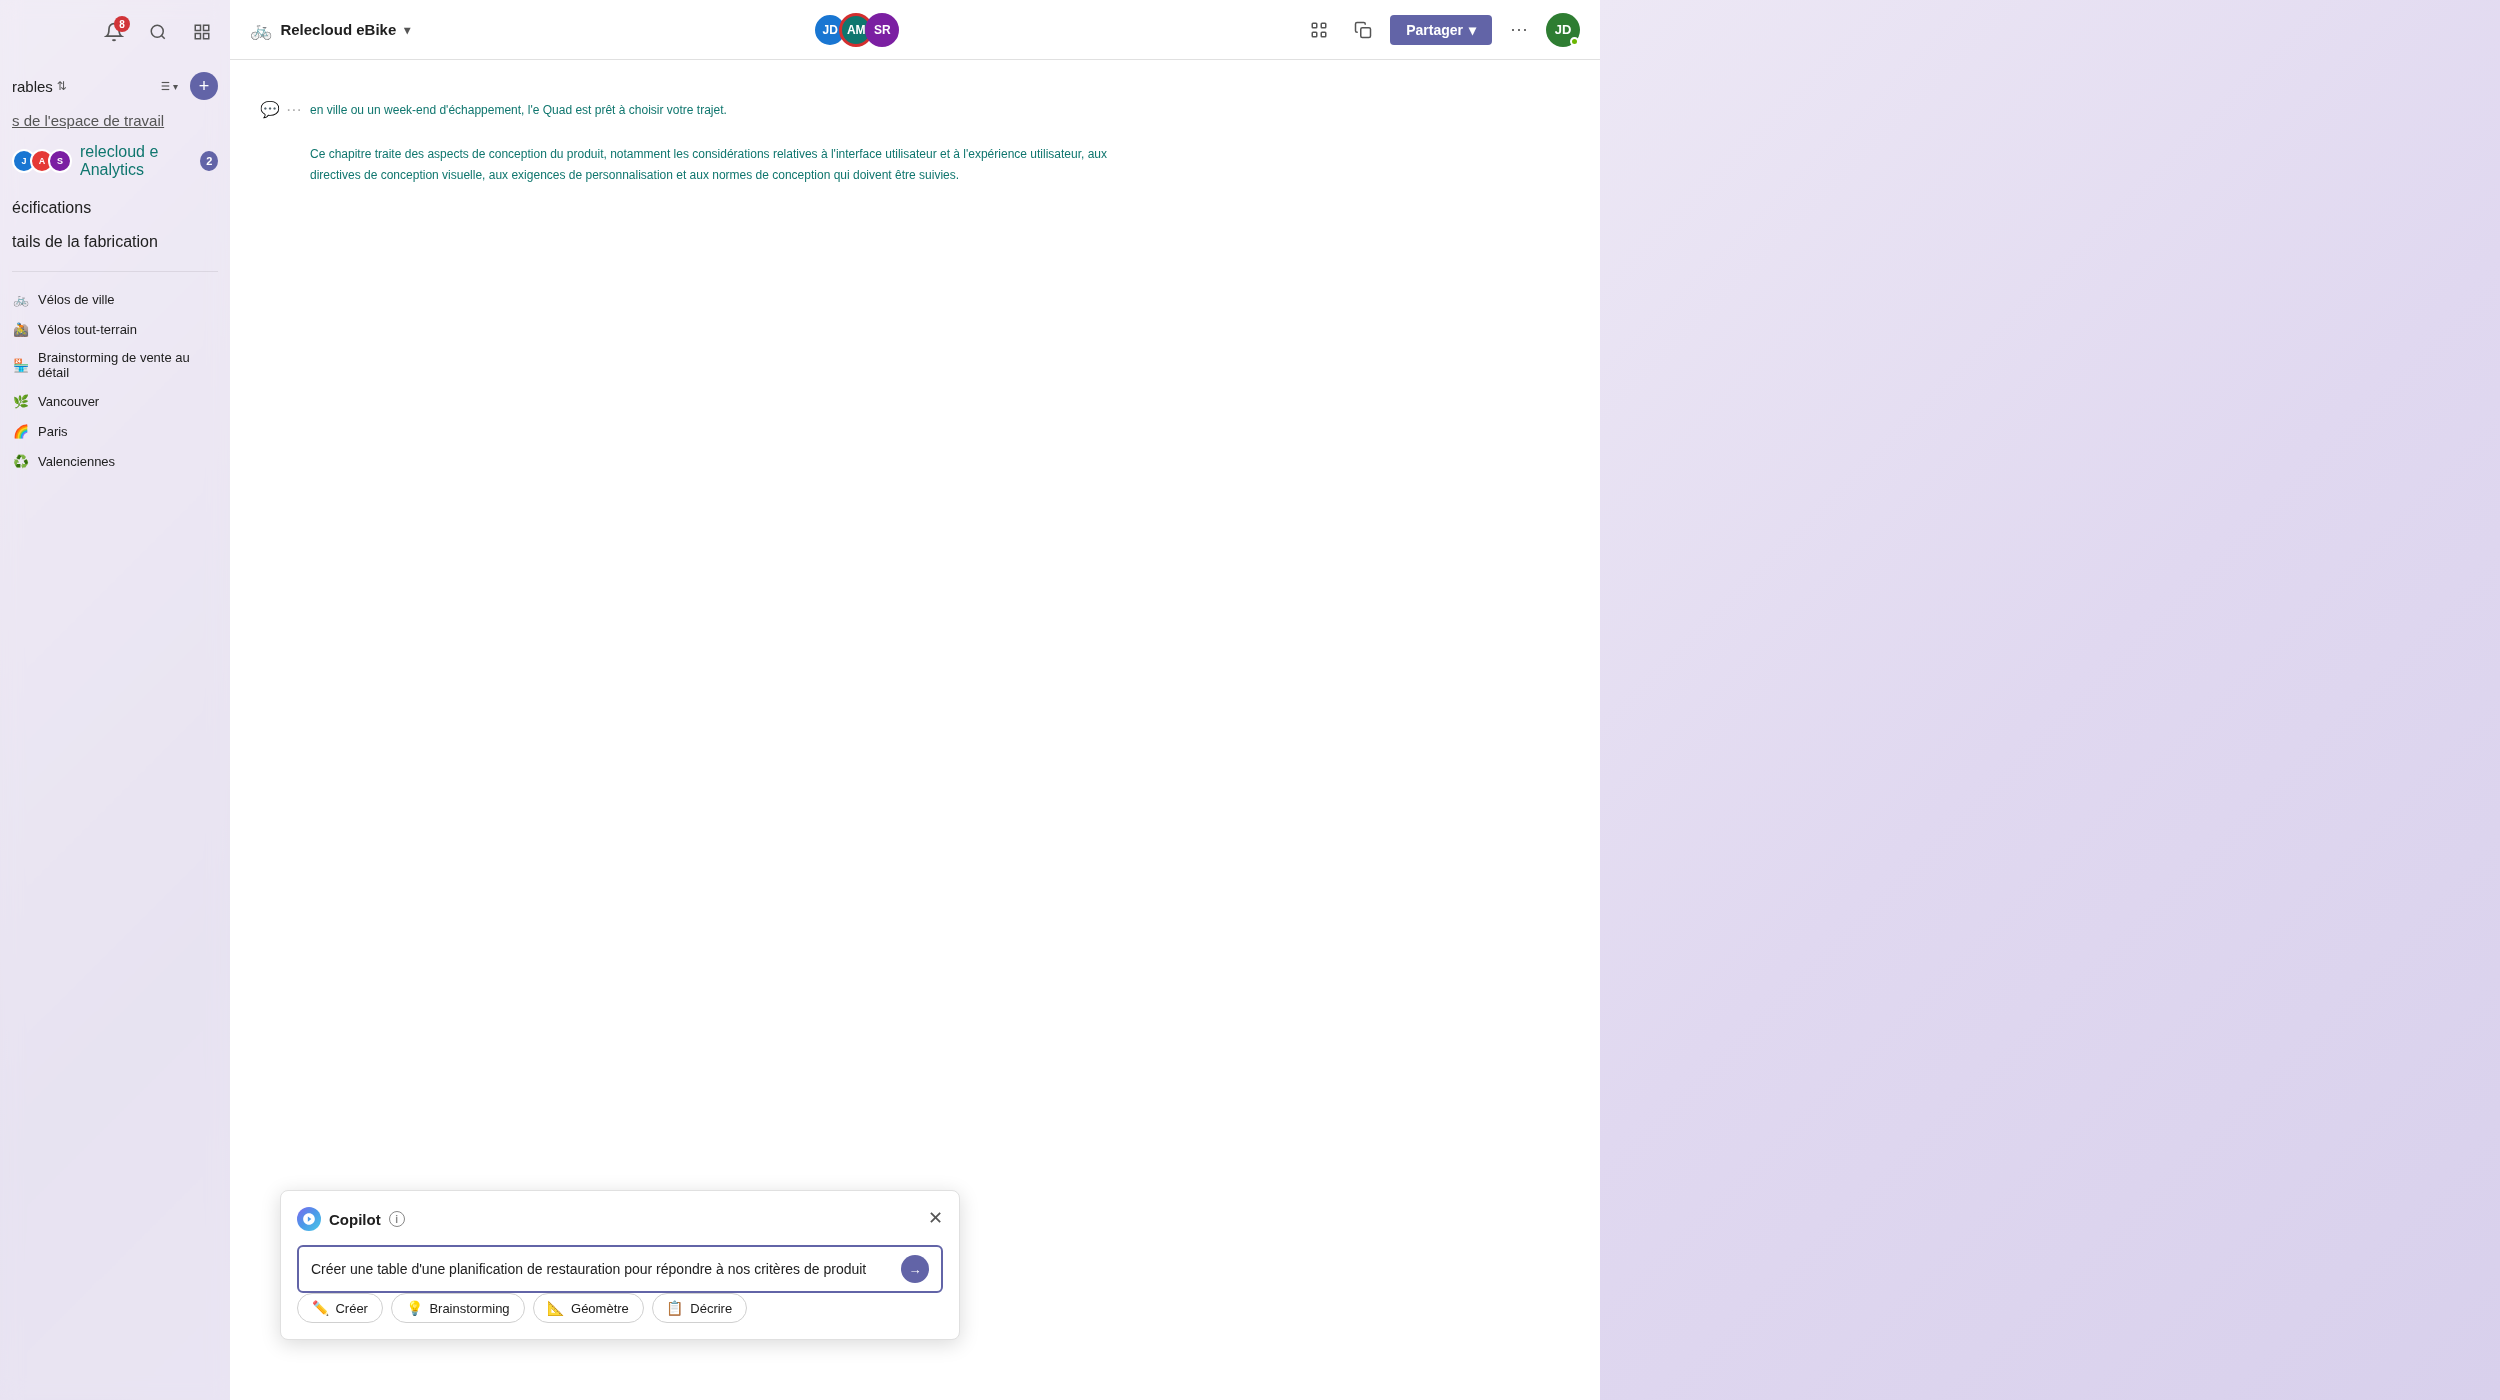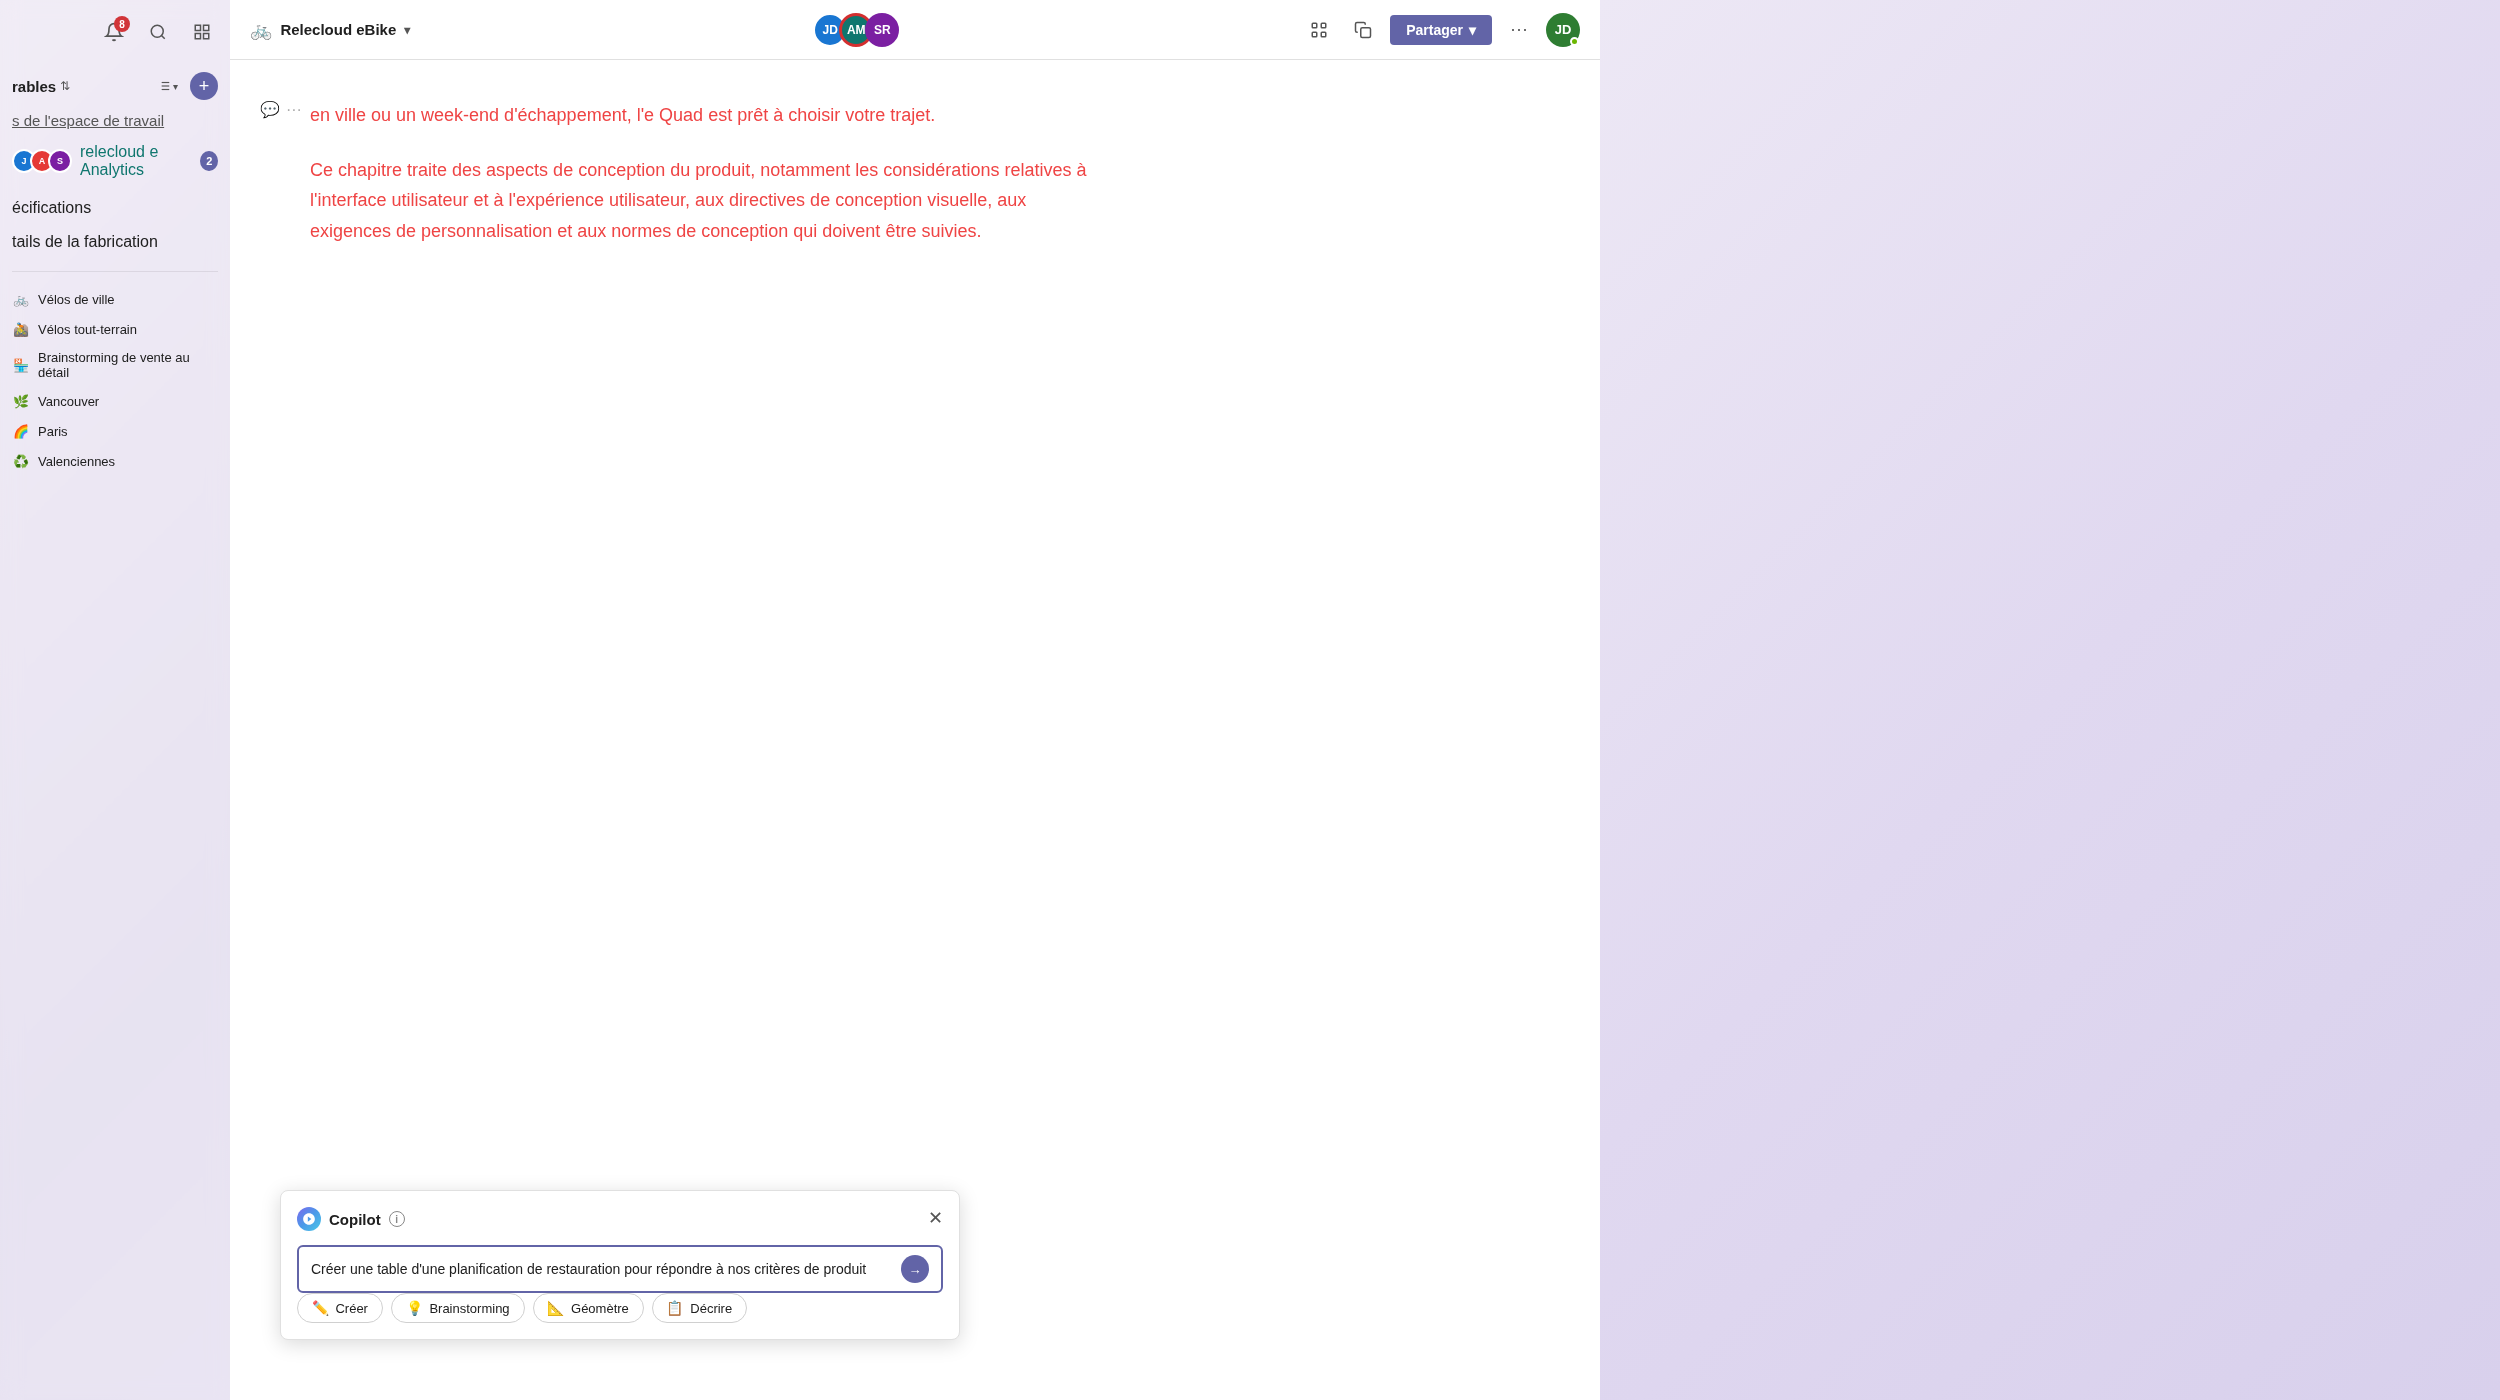--- a/index.html
+++ b/index.html
@@ -309,23 +309,23 @@
     
     .doc-content {
       flex: 1;
       background: white;
       padding: 40px 80px;
       overflow-y: auto;
       position: relative;
     }
 
     .doc-text {
-      font-size: 18px;
+      font-size: 12px;
       line-height: 1.7;
-      color: #ef4444;
+      color: #0f766e;
       max-width: 800px;
     }
 
     .doc-paragraph {
       margin-bottom: 32px;
     }
 
     
     .comment-area {
       position: relative;
@@ -495,21 +495,21 @@
         <rect x="3" y="3" width="7" height="7"></rect>
         <rect x="14" y="3" width="7" height="7"></rect>
         <rect x="3" y="14" width="7" height="7"></rect>
         <rect x="14" y="14" width="7" height="7"></rect>
       </svg>
     </div>
   </div>
 
   <div class="sidebar-title-row">
     <div style="display:flex;align-items:center;gap:4px;">
-      <span style="font-size:15px;font-weight:700;color:#202020;">rables</span>
+      <span style="font-size:15px;font-weight:400;color:#202020;">rables</span>
       <span style="font-size:12px;color:#555;">⇅</span>
     </div>
     <div style="display:flex;align-items:center;gap:6px;">
       <div style="display:flex;align-items:center;gap:2px;padding:3px 6px;border-radius:4px;cursor:pointer;">
         <svg width="14" height="14" viewBox="0 0 24 24" fill="none" stroke="#555" stroke-width="2">
             <line x1="8" y1="6" x2="21" y2="6"></line>
             <line x1="8" y1="12" x2="21" y2="12"></line>
             <line x1="8" y1="18" x2="21" y2="18"></line>
             <line x1="3" y1="6" x2="3.01" y2="6"></line>
             <line x1="3" y1="12" x2="3.01" y2="12"></line>

